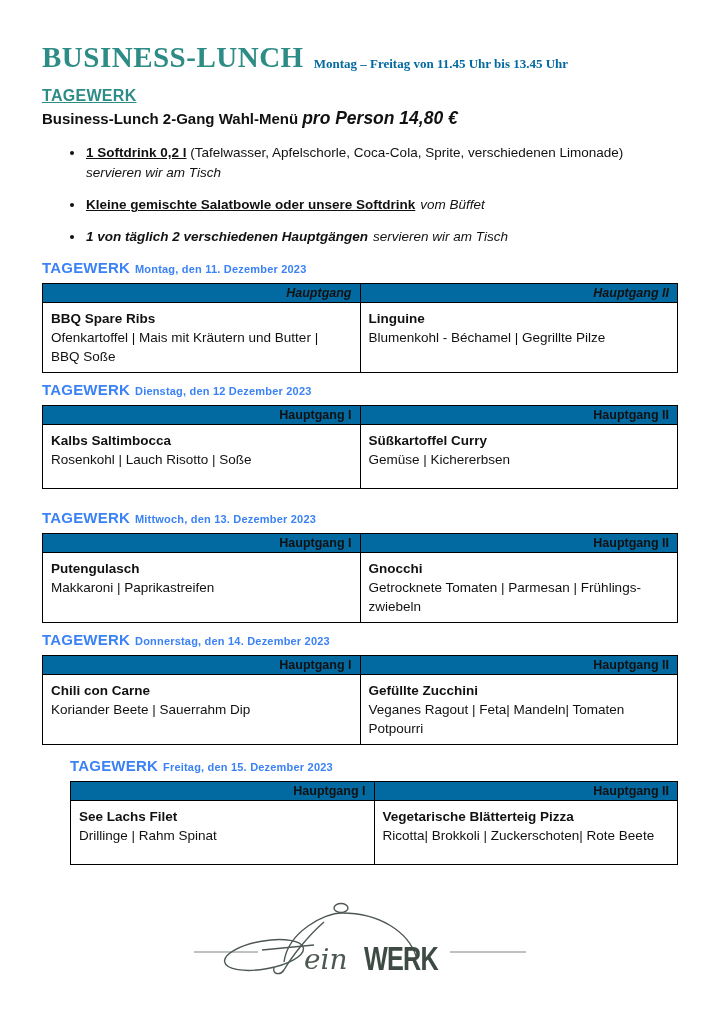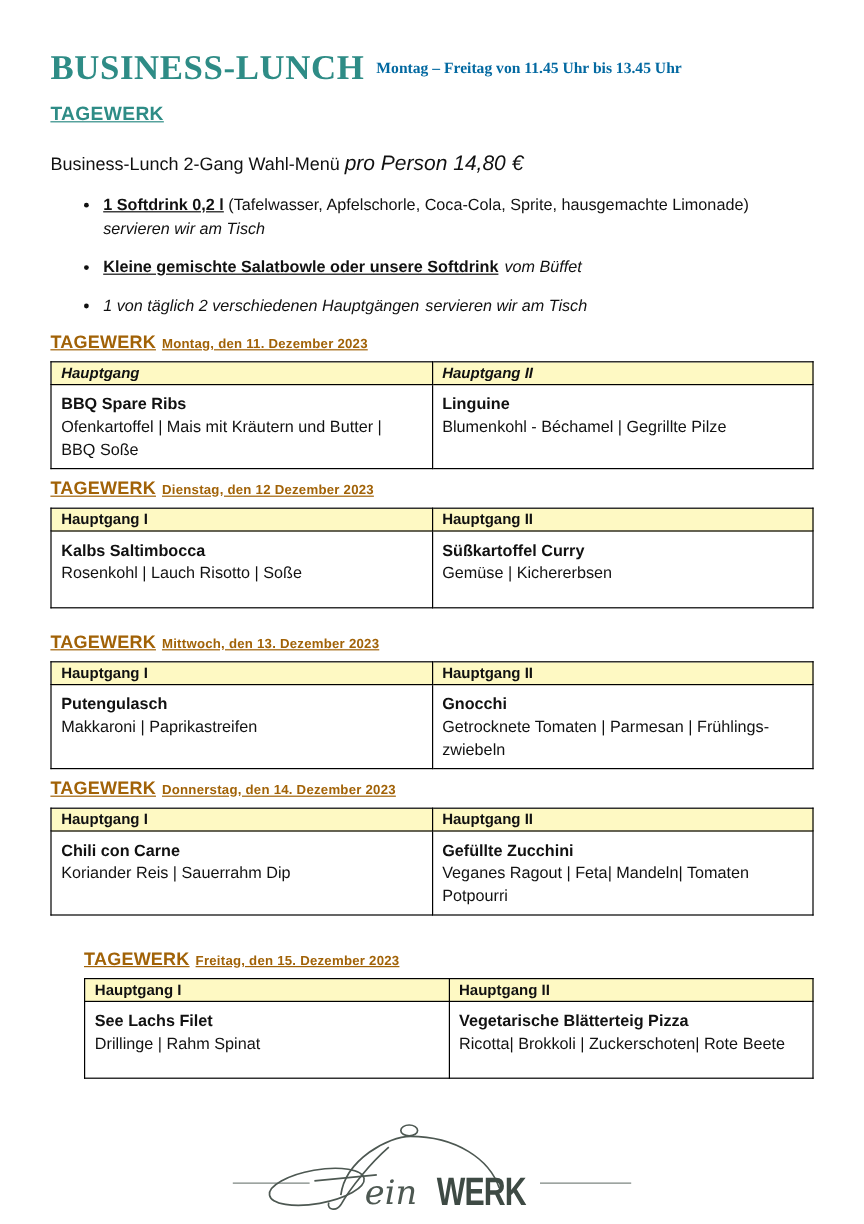--- a/index.html
+++ b/index.html
@@ -5,65 +5,65 @@
   * { margin:0; padding:0; box-sizing:border-box; }
   html,body { background:#ffffff; }
   body {
     width:720px; height:1020px;
     font-family:"Liberation Sans", sans-serif;
     color:#111; overflow:hidden;
   }
   .page { padding:42px 42px 0 42px; }
 
   
-  .title-row { display:flex; align-items:center; gap:10px; }
+  .title-row { display:flex; align-items:flex-end; gap:10px; }
   .page-title {
     font-family:"Liberation Serif", serif;
     font-weight:bold; font-size:29px; letter-spacing:0.5px;
     color:#2E8C86; line-height:1.05;
   }
   .page-subtitle {
     font-family:"Liberation Serif", serif;
     font-weight:bold; font-size:13px; color:#0369a1;
   }
 
   
   .tagewerk-main {
     margin-top:15px; color:#2E8C86; font-size:16px; font-weight:bold;
     text-decoration:underline; letter-spacing:0.3px;
   }
-  .menu-line { margin-top:20px; font-size:15px; font-weight:normal; line-height:1.35; }
+  .menu-line { margin-top:2px; font-size:15px; font-weight:bold; line-height:1.35; }
   .menu-line .price { font-style:italic; font-size:17.5px; margin-left:4px; }
 
   ul.bullets { margin-top:12px; padding-left:43px; list-style:disc; }
   ul.bullets li { font-size:13.5px; line-height:20px; margin-bottom:12px; padding-left:1px; }
   .b-bold { font-weight:bold;text-decoration:underline; }
   .b-italic { font-style:italic; }
-  .b-bold-italic { font-weight:normal; font-style:italic; }
+  .b-bold-italic { font-weight:bold; font-style:italic; }
   .tail { margin-left:5px; }
 
   
   section.day { margin-top:8px; }
   section.day.s1 { margin-top:6px; }
   section.day.s3 { margin-top:20px; }
   section.day.s4 { }
-  section.day.s5 { margin-top:28px;padding-left:28px; }
+  section.day.s5 { margin-top:12px;padding-left:28px; }
   .day-heading {
-    color:#a16207; font-weight:bold; font-size:15px;
-    text-decoration:underline; letter-spacing:0.2px;
+    color:#3b82f6; font-weight:bold; font-size:15px;
+    letter-spacing:0.2px;
   }
   .day-heading .day-date { font-size:11px; margin-left:5px; }
 
   table.menu-table {
     width:100%; border-collapse:collapse; margin-top:7px;
     table-layout:fixed;
   }
   table.menu-table th {
-    width:50%; background:#fef9c3; border:1.5px solid #000;
-    text-align:left; font-size:12.5px; font-weight:bold;
+    width:50%; background:#0369a1; border:1.5px solid #000;
+    text-align:right; font-size:12.5px; font-weight:bold;
     padding:2px 8px; height:19px;
   }
   table.menu-table th.italic { font-style:italic; }
   table.menu-table td {
     border:1.5px solid #000; vertical-align:top;
     padding:6px 10px 6px 8px; height:64px;
     font-size:13.5px; line-height:19px;
   }
   .dish { font-weight:bold; }
 
@@ -82,21 +82,21 @@
   </div>
 
   <div class="tagewerk-main">TAGEWERK</div>
 
   <div class="menu-line">
     <span>Business-Lunch 2-Gang Wahl-Menü</span><span class="price">pro Person 14,80 €</span>
   </div>
 
   <ul class="bullets">
     <li>
-      <span class="b-bold">1 Softdrink 0,2 l</span><span> (Tafelwasser, Apfelschorle, Coca-Cola, Sprite, hausgemachte Limonade)</span>
+      <span class="b-bold">1 Softdrink 0,2 l</span><span> (Tafelwasser, Apfelschorle, Coca-Cola, Sprite, verschiedenen Limonade)</span>
       <div class="b-italic">servieren wir am Tisch</div>
     </li>
     <li>
       <span class="b-bold">Kleine gemischte Salatbowle oder unsere Softdrink</span><span class="b-italic tail">vom Büffet</span>
     </li>
     <li>
       <span class="b-bold-italic">1 von täglich 2 verschiedenen Hauptgängen</span><span class="b-italic tail">servieren wir am Tisch</span>
     </li>
   </ul>
 
@@ -178,21 +178,21 @@
     </h3>
     <table class="menu-table">
       <tbody>
           <tr>
         <th>Hauptgang I</th>
         <th>Hauptgang II</th>
       </tr>
       <tr>
         <td>
           <div class="dish">Chili con Carne</div>
-          <div class="sides">Koriander Reis | Sauerrahm Dip</div>
+          <div class="sides">Koriander Beete | Sauerrahm Dip</div>
         </td>
         <td>
           <div class="dish">Gefüllte Zucchini</div>
           <div class="sides">Veganes Ragout | Feta| Mandeln| Tomaten Potpourri</div>
         </td>
       </tr>
     </tbody>
       </table>
   </section>
 

